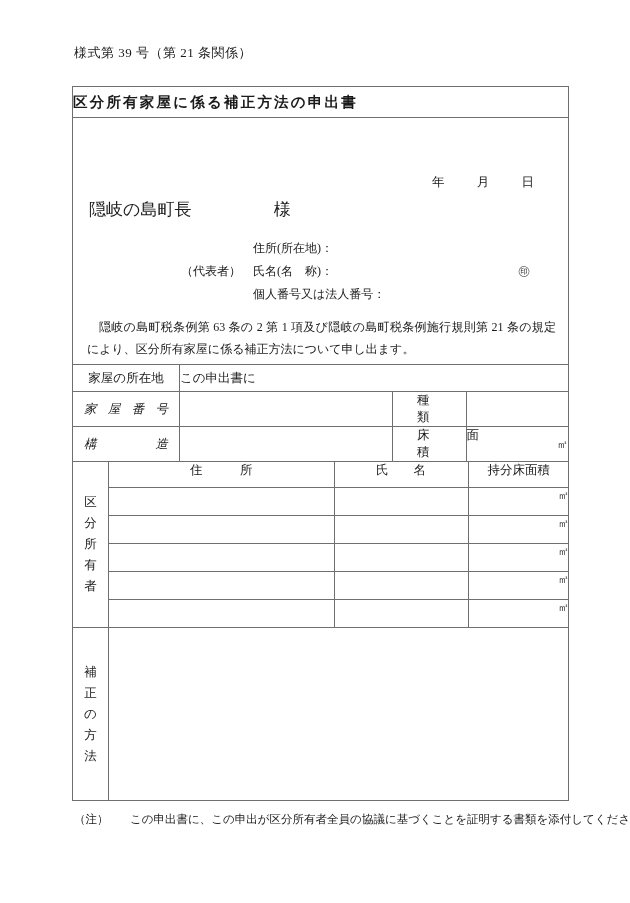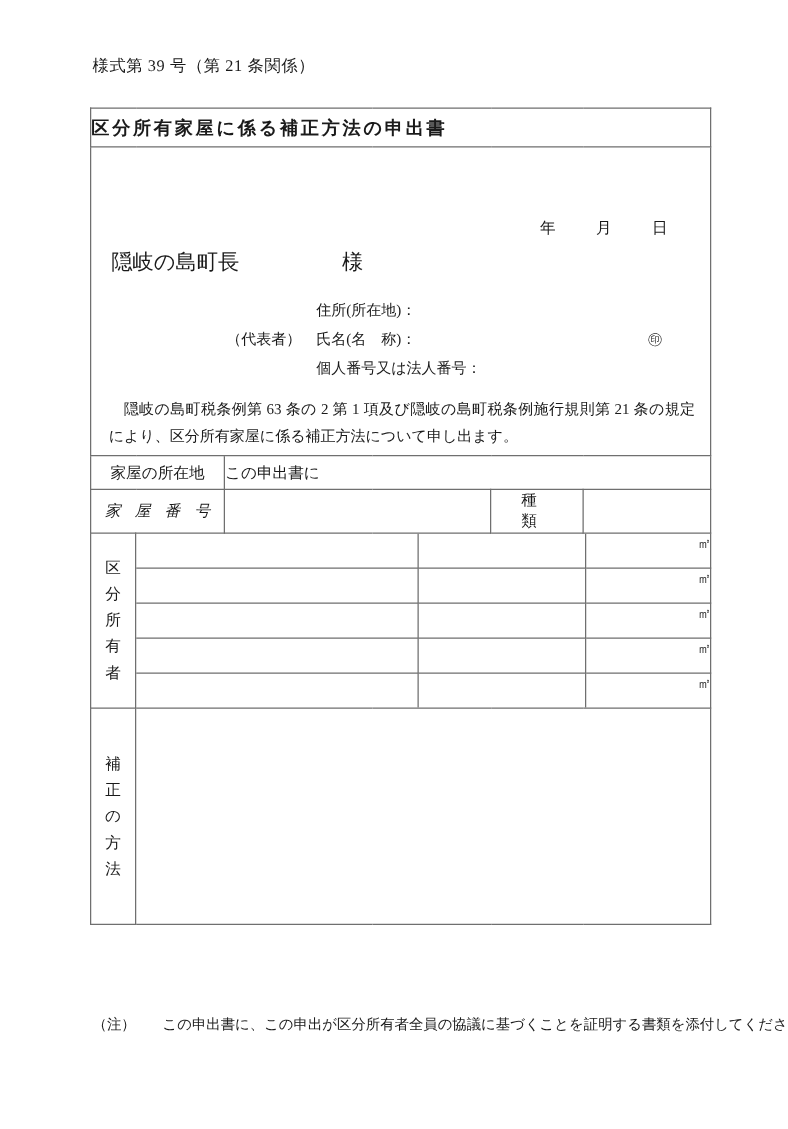--- a/index.html
+++ b/index.html
@@ -319,40 +319,57 @@
       <td class="lbl" colspan="2">
         <span class="spread">家 屋 番 号</span>
       </td>
       <td class="val val-left" colspan="2"></td>
       <td class="lbl">
         <span class="spread-sm">種　　　類</span>
       </td>
       <td class="val val-left"></td>
     </tr>
 
+    <tr>
+      <td class="lbl" colspan="2">
+        <span class="spread">構　　　造</span>
+      </td>
+      <td class="val val-left" colspan="2"></td>
+      <td class="lbl">
+        <span class="spread-sm">床　面　積</span>
+      </td>
+      <td class="val val-unit">
+        <span></span><span class="unit">㎡</span>
+      </td>
+    </tr>
 
 
     <tr>
       <td class="vlabel-cell">
         <div class="vlabel">
           <span>区</span>
           <span>分</span>
           <span>所</span>
           <span>有</span>
           <span>者</span>
         </div>
       </td>
       <td class="owner-outer-cell" colspan="5">
         <table class="sub-table">
           <colgroup>
             <col style="width:225px">
             <col style="width:134px">
             <col style="width:101px">
           </colgroup>
           <tbody>
+                <tr>
+            <td class="sub-head">住　　　所</td>
+            <td class="sub-head">氏　　名</td>
+            <td class="sub-head">持分床面積</td>
+          </tr>
           <tr>
             <td class="sub-cell"></td>
             <td class="sub-cell"></td>
             <td class="sub-cell sub-cell-unit">
               <span></span><span class="unit">㎡</span>
             </td>
           </tr>
           <tr>
             <td class="sub-cell"></td>
             <td class="sub-cell"></td>

